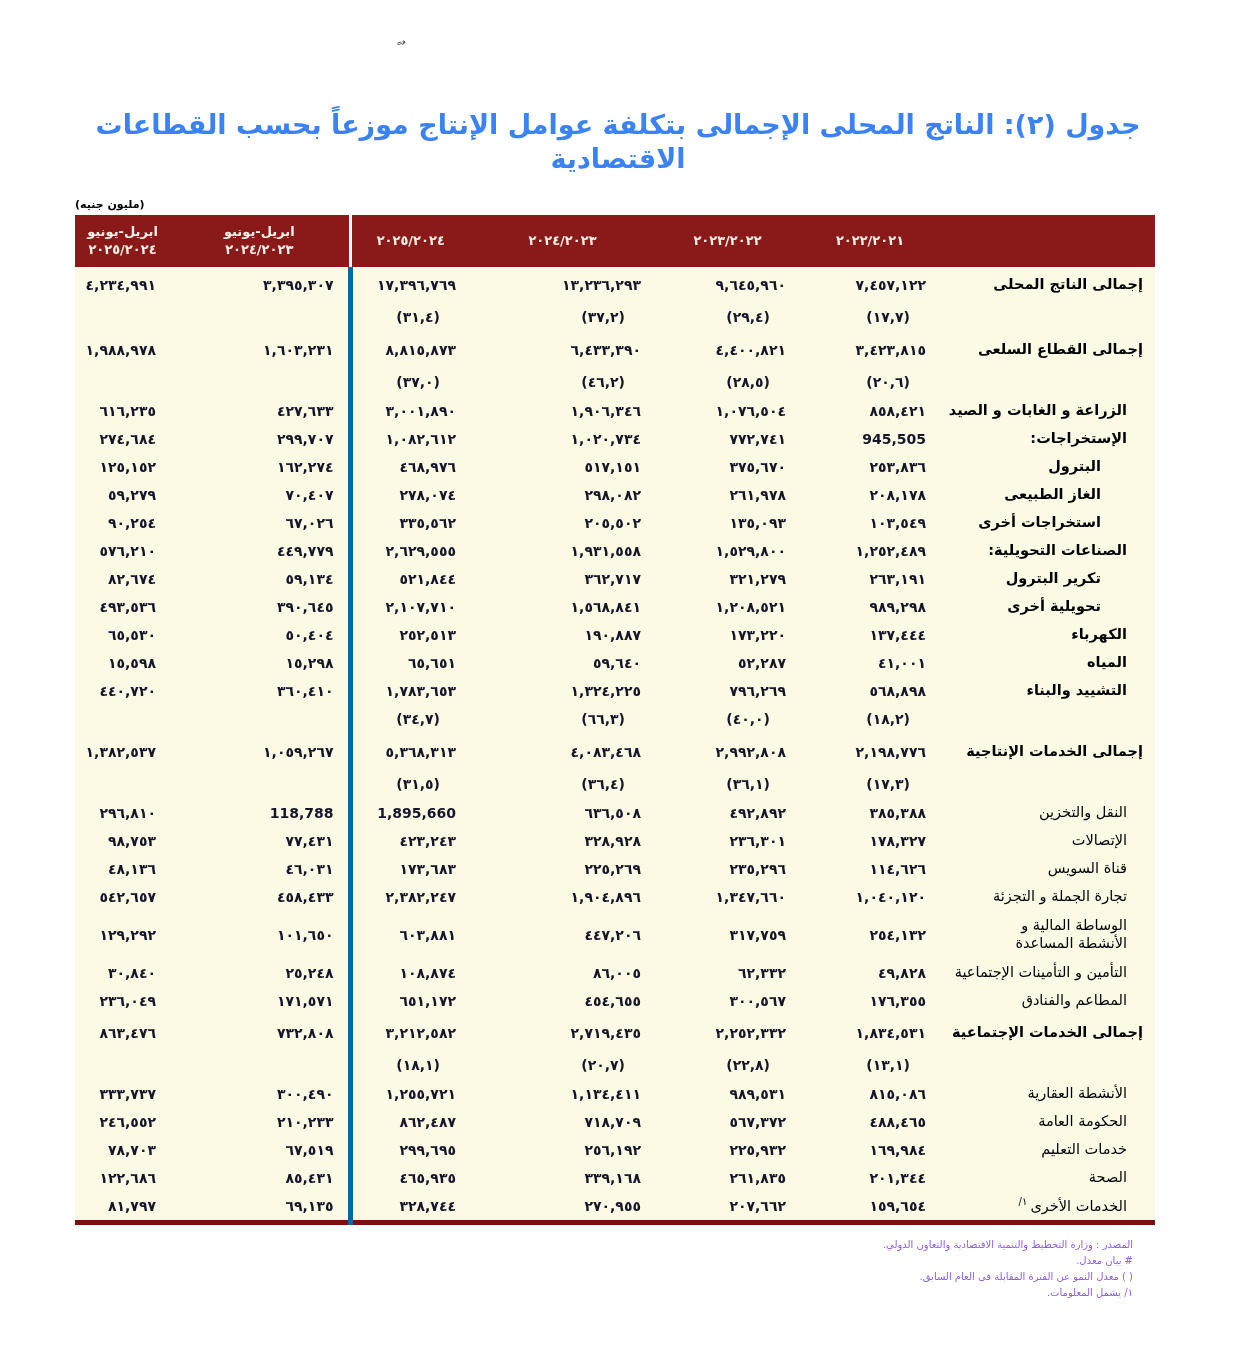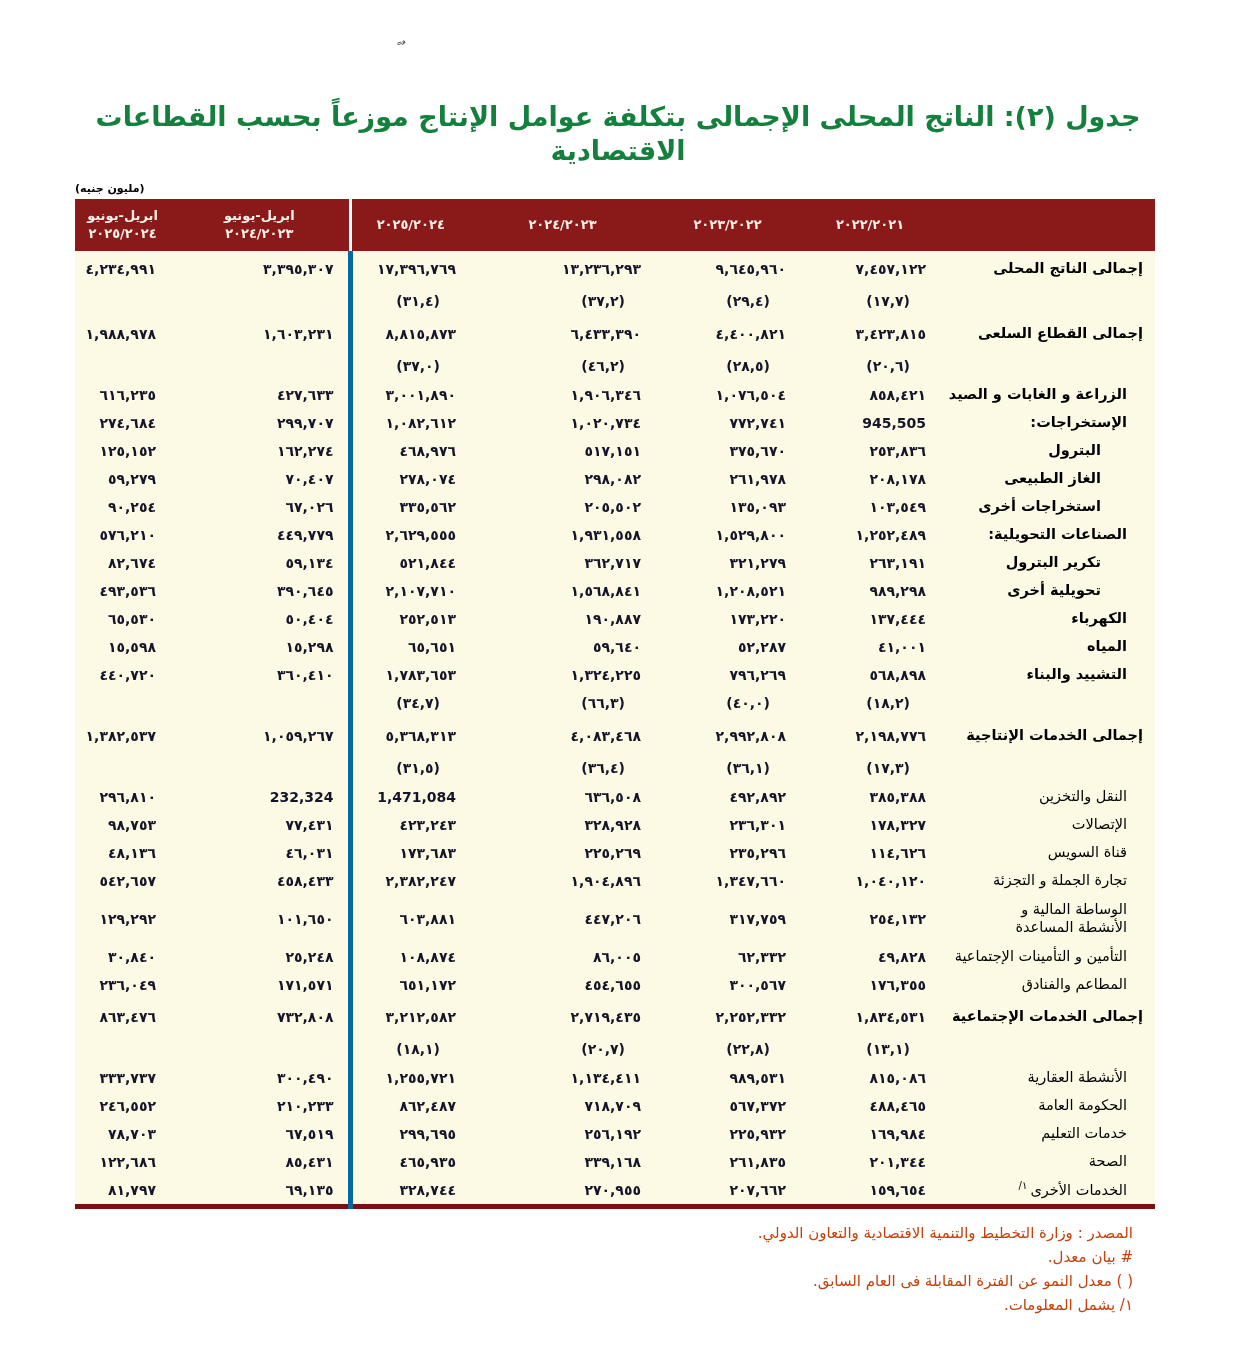--- a/index.html
+++ b/index.html
@@ -20,25 +20,25 @@
     left: 398px;
     top: 40px;
     font-size: 14px;
     color: #333;
     letter-spacing: 2px;
     transform: rotate(-8deg);
   }
   .title {
     direction: rtl;
     text-align: center;
-    margin: 0 60px;
+    margin: 8px 60px;
     padding-top: 100px;
     font-size: 27px;
     font-weight: bold;
-    color: #15803d;
+    color: #3b82f6;
     line-height: 1.25;
   }
   .subtitle {
     direction: rtl;
     text-align: center;
     font-size: 22px;
     font-weight: bold;
     color: #000000;
     margin-top: 10px;
   }
@@ -113,22 +113,22 @@
   td.lbl sup { font-size: 10px; }
   .lbl-total       { font-weight: bold; padding-right: 12px; font-size: 15px; }
   .lbl-sector-bold { font-weight: bold; padding-right: 28px; }
   .lbl-sector      { font-weight: normal; padding-right: 28px; }
   .lbl-sub         { font-weight: bold; padding-right: 54px; }
   .footnotes {
     direction: rtl;
     margin-left: 75px;
     width: 1080px;
     padding-top: 12px;
-    font-size: 15px;
-    color: #c2410c;
+    font-size: 10px;
+    color: #8b5cf6;
     line-height: 1.6;
   }
   .footnotes .fn { padding-right: 22px; }
 </style>
 </head>
 <body>
 
 <div class="page">
 
   <div class="stray">ﹲﹰ</div>
@@ -321,22 +321,22 @@
             <td class="num growthv">(٣٦,٤)</td>
             <td class="num growthv">(٣١,٥)</td>
             <td class="num"></td>
             <td class="num"></td>
           </tr>
           <tr class="r-data">
             <td class="lbl lbl-sector">النقل والتخزين</td>
             <td class="num">٣٨٥,٣٨٨</td>
             <td class="num">٤٩٢,٨٩٢</td>
             <td class="num">٦٣٦,٥٠٨</td>
-            <td class="num">1,471,084</td>
-            <td class="num">232,324</td>
+            <td class="num">1,895,660</td>
+            <td class="num">118,788</td>
             <td class="num">٢٩٦,٨١٠</td>
           </tr>
           <tr class="r-data">
             <td class="lbl lbl-sector">الإتصالات</td>
             <td class="num">١٧٨,٣٢٧</td>
             <td class="num">٢٣٦,٣٠١</td>
             <td class="num">٣٢٨,٩٢٨</td>
             <td class="num">٤٢٣,٢٤٣</td>
             <td class="num">٧٧,٤٣١</td>
             <td class="num">٩٨,٧٥٣</td>

